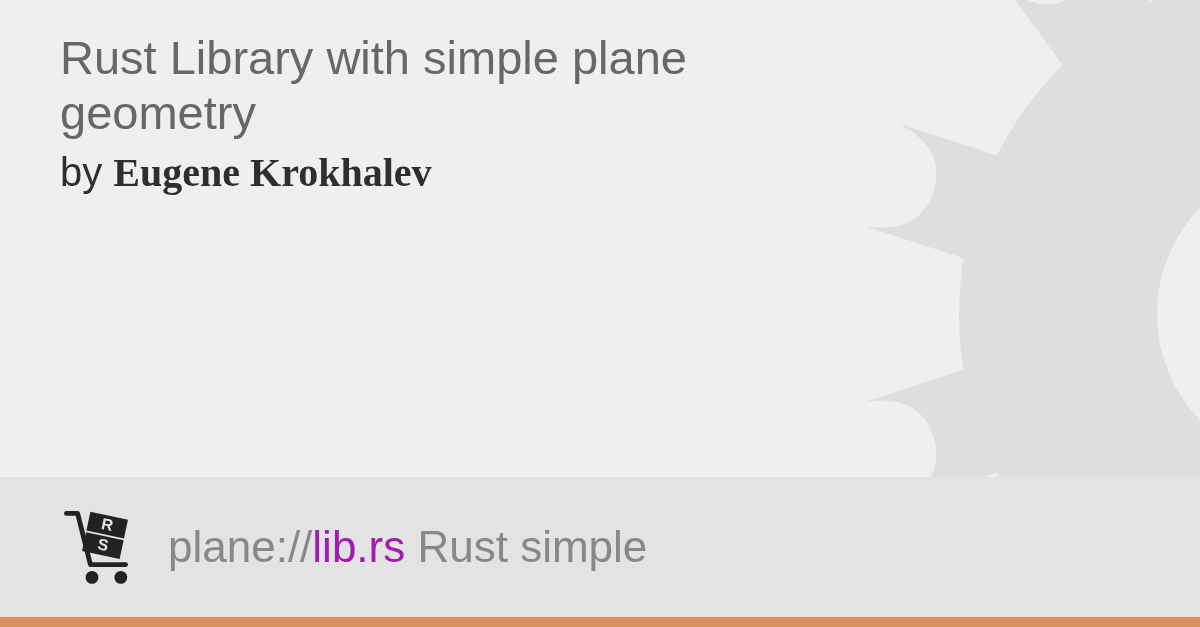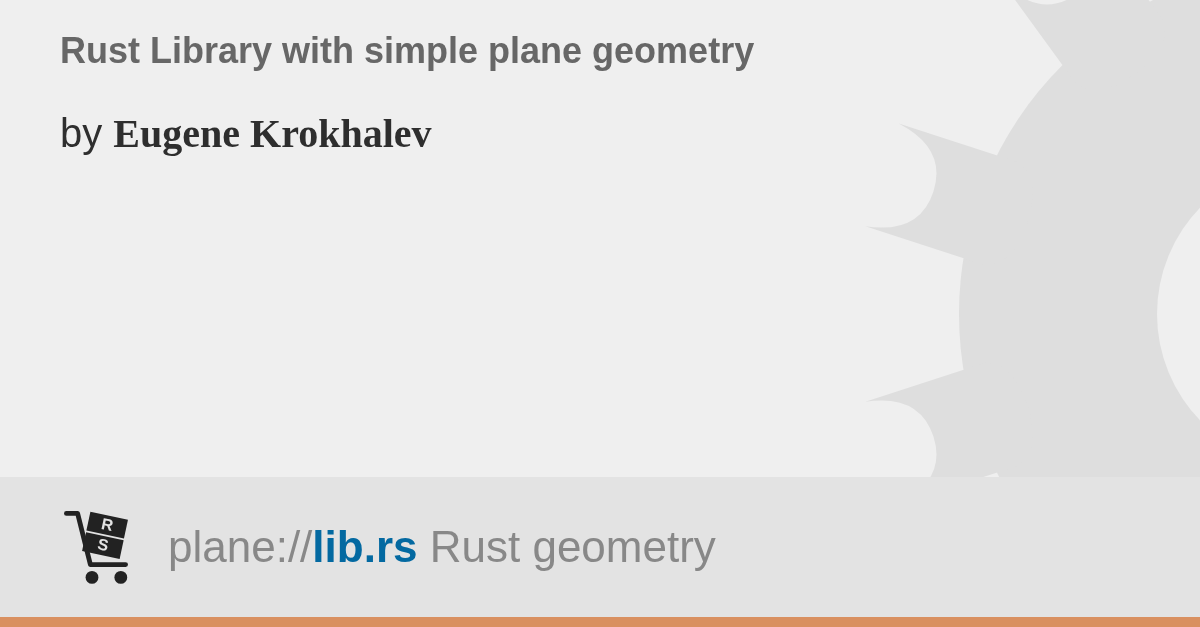--- a/index.html
+++ b/index.html
@@ -26,25 +26,25 @@
   }
   .title {
     font-size: 135px;
     font-weight: 800;
     color: #2e2e2e;
     line-height: 1.05;
     letter-spacing: -2px;
     margin-bottom: 20px;
   }
   .desc {
-    font-size: 36px;
-    font-weight: 700;
+    font-size: 47px;
+    font-weight: 400;
     color: #676767;
     line-height: 1.18;
-    margin-bottom: 38px;
+    margin-bottom: 8px;
     max-width: 800px;
   }
   .author-line {
     font-size: 40px;
     color: #2e2e2e;
   }
   .author-line .by { font-weight: 400; text-align: center; }
   .author-line .name { font-weight: 700; font-family: Liberation Serif, serif; }
   .footer {
     position: absolute;
@@ -65,21 +65,21 @@
   .footer-icon {
     width: 80px;
     height: 80px;
     flex-shrink: 0;
   }
   .footer-text {
     font-size: 44px;
     color: #888;
     font-weight: 400;
   }
-  .footer-text .bold { font-weight: 700; color: #0369a1; }
+  .footer-text .bold { font-weight: 400; color: #a21caf; }
   .accent-bar {
     position: absolute;
     bottom: 0;
     left: 0;
     right: 0;
     height: 10px;
     background: #d99060;
     z-index: 3;
   }
 </style>
@@ -124,18 +124,18 @@
         <circle cx="76" cy="88" r="8" fill="#222" stroke="none"></circle>
       </g>
       <g transform="translate(38 6) rotate(12)">
         <rect x="0" y="0" width="48" height="24" fill="#222"></rect>
         <rect x="0" y="26" width="48" height="24" fill="#222"></rect>
         <text x="24" y="18" font-family="Arial" font-size="20" font-weight="900" fill="#e3e3e3" text-anchor="middle">R</text>
         <text x="24" y="44" font-family="Arial" font-size="20" font-weight="900" fill="#e3e3e3" text-anchor="middle">S</text>
       </g>
     </svg>
     <div class="footer-text">
-      <span>plane://</span><span class="bold">lib.rs</span><span> Rust geometry</span>
+      <span>plane://</span><span class="bold">lib.rs</span><span> Rust simple</span>
     </div>
   </div>
 </div>
 
 <div class="accent-bar"></div>
 
 </body></html>

